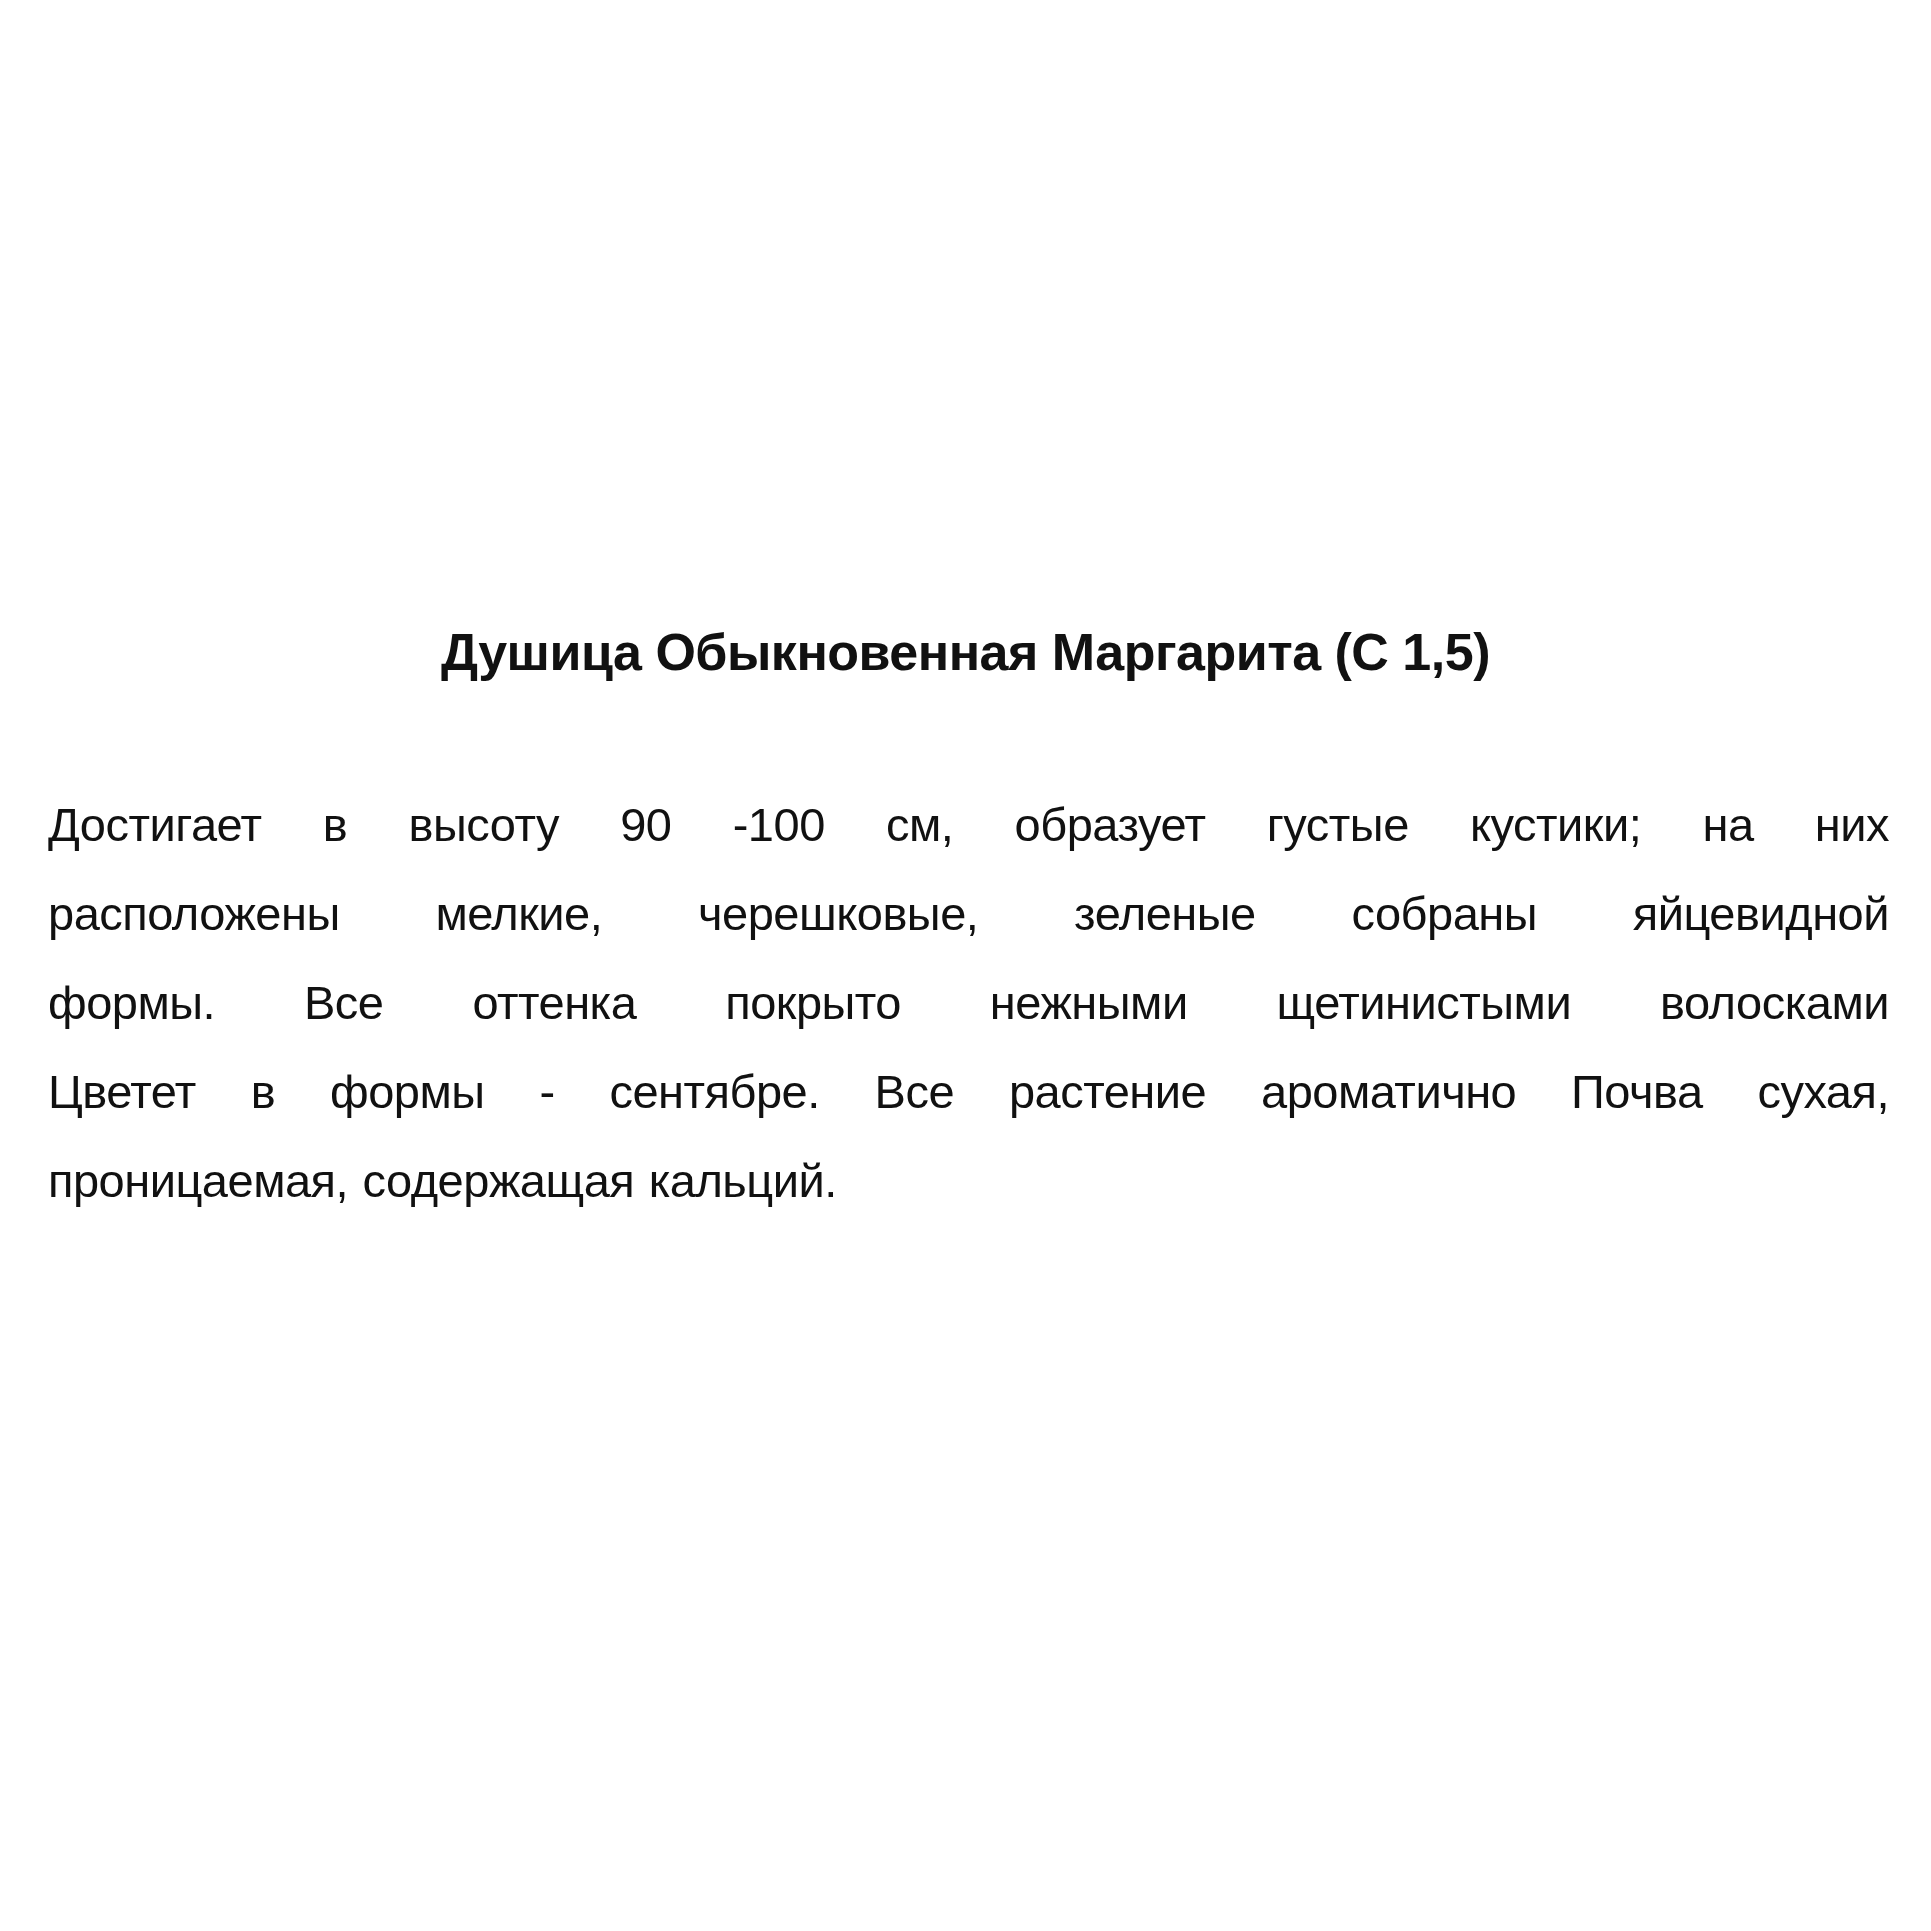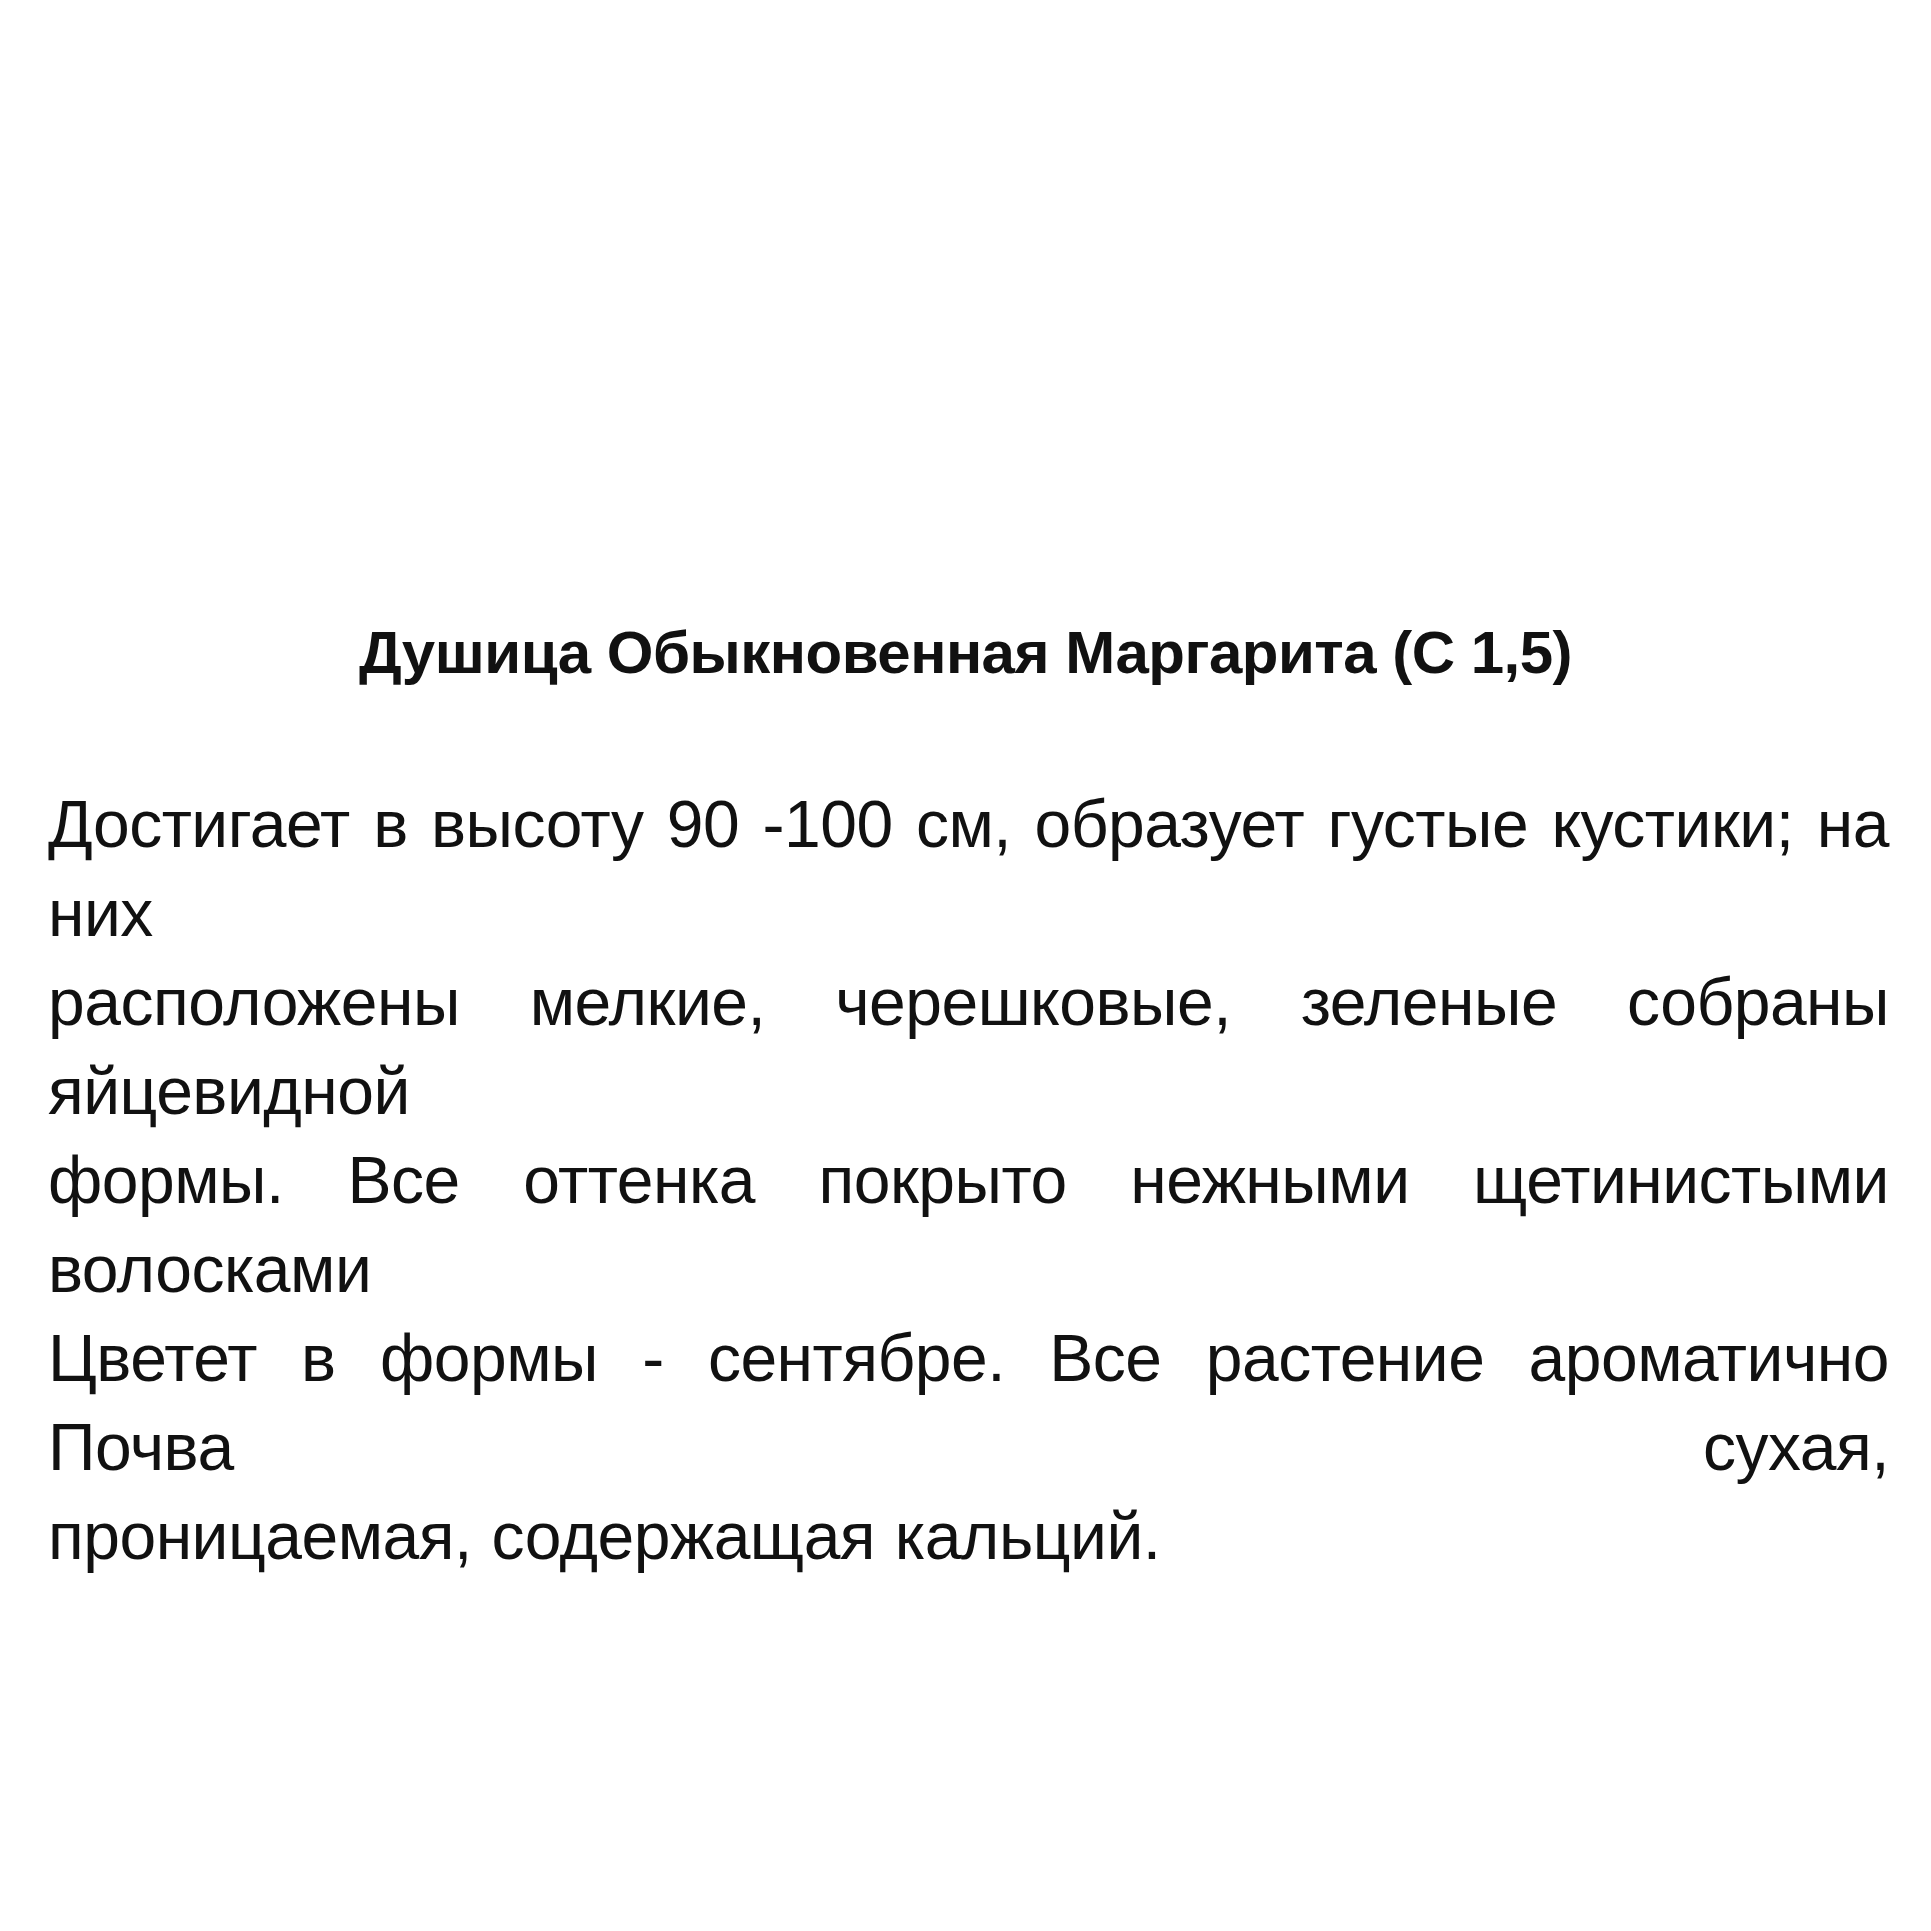--- a/index.html
+++ b/index.html
@@ -15,34 +15,34 @@
     font-family: "Liberation Sans", sans-serif;
     color: #111111;
     overflow: hidden;
   }
   .doc-title {
     position: absolute;
     top: 608px;
     left: 0;
     width: 100%;
     text-align: center;
-    font-size: 60px;
+    font-size: 52px;
     font-weight: 700;
     line-height: 89px;
     letter-spacing: -0.5px;
     white-space: nowrap;
   }
   .paragraph {
     position: absolute;
     top: 780px;
     left: 48px;
     right: 42px;
   }
   .pline {
-    font-size: 66px;
+    font-size: 47px;
     line-height: 89px;
     text-align: justify;
     text-align-last: justify;
     letter-spacing: -0.5px;
     word-spacing: 1.9px;
   }
   .pline.last {
     text-align: center;
     text-align-last: left;
   }

